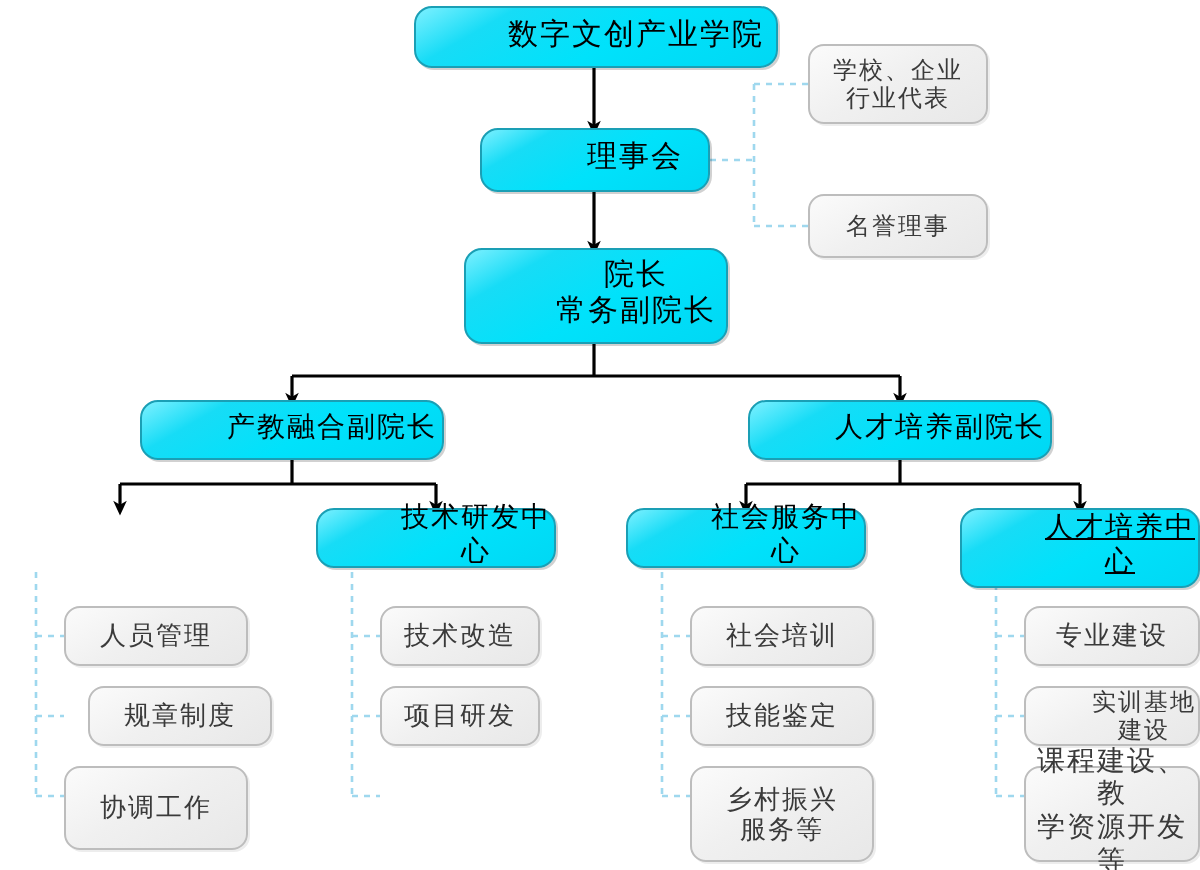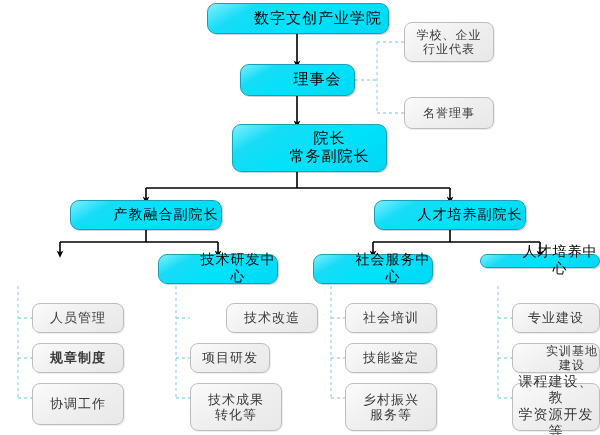--- a/index.html
+++ b/index.html
@@ -119,42 +119,40 @@
 
   <div class="node cyan fs15" style="left:207px;top:3px;width:182px;height:31px;">数字文创产业学院</div>
 
   <div class="node gray fs12" style="left:404px;top:22px;width:90px;height:40px;">学校、企业
 行业代表</div>
 
   <div class="node gray fs12" style="left:404px;top:97px;width:90px;height:32px;">名誉理事</div>
 
   <div class="node cyan fs15" style="left:240px;top:64px;width:115px;height:32px;">理事会</div>
 
-  <div class="node cyan fs15" style="left:232px;top:124px;width:155px;height:48px;">院长
+  <div class="node cyan fs15" style="left:232px;top:124px;width:132px;height:48px;">院长
 常务副院长</div>
 
   <div class="node cyan fs14" style="left:70px;top:200px;width:152px;height:30px;">产教融合副院长</div>
 
   <div class="node cyan fs14" style="left:374px;top:200px;width:152px;height:30px;">人才培养副院长</div>
 
 
   <div class="node cyan fs14" style="left:158px;top:254px;width:120px;height:30px;">技术研发中心</div>
 
   <div class="node cyan fs14" style="left:313px;top:254px;width:120px;height:30px;">社会服务中心</div>
 
-  <div class="node cyan fs14" style="left:480px;top:254px;width:120px;height:14px;">人才培养中心</div>
+  <div class="node cyan fs14" style="left:480px;top:254px;width:120px;height:40px;text-decoration:underline;">人才培养中心</div>
 
   <div class="node gray fs13" style="left:32px;top:303px;width:92px;height:30px;">人员管理</div>
-  <div class="node gray fs13" style="left:32px;top:343px;width:92px;height:30px;font-weight:bold;">规章制度</div>
+  <div class="node gray fs13" style="left:44px;top:343px;width:92px;height:30px;">规章制度</div>
   <div class="node gray fs13" style="left:32px;top:383px;width:92px;height:42px;">协调工作</div>
 
-  <div class="node gray fs13" style="left:190px;top:303px;width:92px;height:30px;margin-left:36px;">技术改造</div>
+  <div class="node gray fs13" style="left:190px;top:303px;width:80px;height:30px;">技术改造</div>
   <div class="node gray fs13" style="left:190px;top:343px;width:80px;height:30px;">项目研发</div>
-  <div class="node gray fs13" style="left:190px;top:383px;width:92px;height:48px;">技术成果
-转化等</div>
 
   <div class="node gray fs13" style="left:345px;top:303px;width:92px;height:30px;">社会培训</div>
   <div class="node gray fs13" style="left:345px;top:343px;width:92px;height:30px;">技能鉴定</div>
   <div class="node gray fs13" style="left:345px;top:383px;width:92px;height:48px;">乡村振兴
 服务等</div>
 
   <div class="node gray fs13" style="left:512px;top:303px;width:88px;height:30px;">专业建设</div>
   <div class="node gray fs12" style="left:512px;top:343px;width:88px;height:30px;padding-left:32px;">实训基地建设</div>
   <div class="node gray fs11" style="left:512px;top:383px;width:88px;height:48px;">课程建设、教
 学资源开发等</div>

